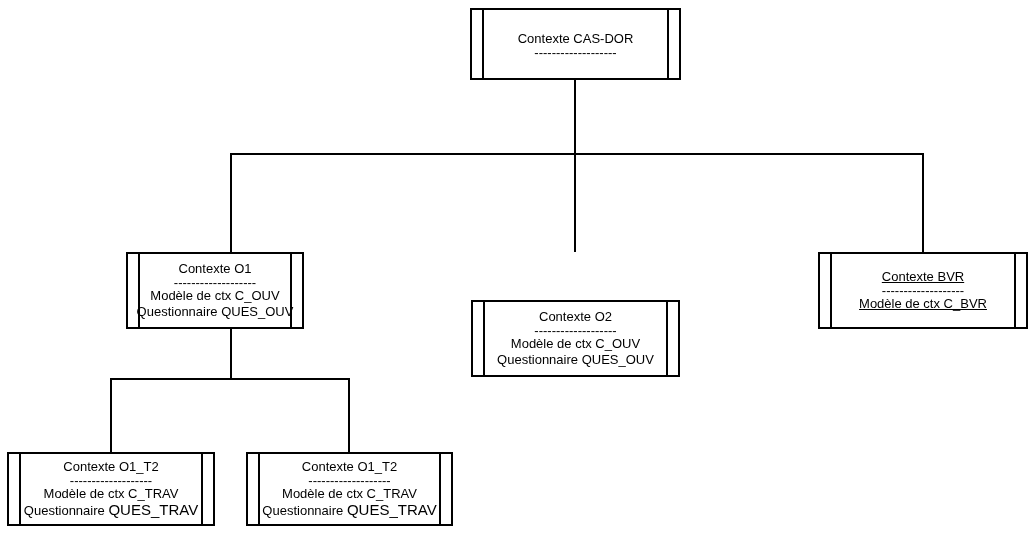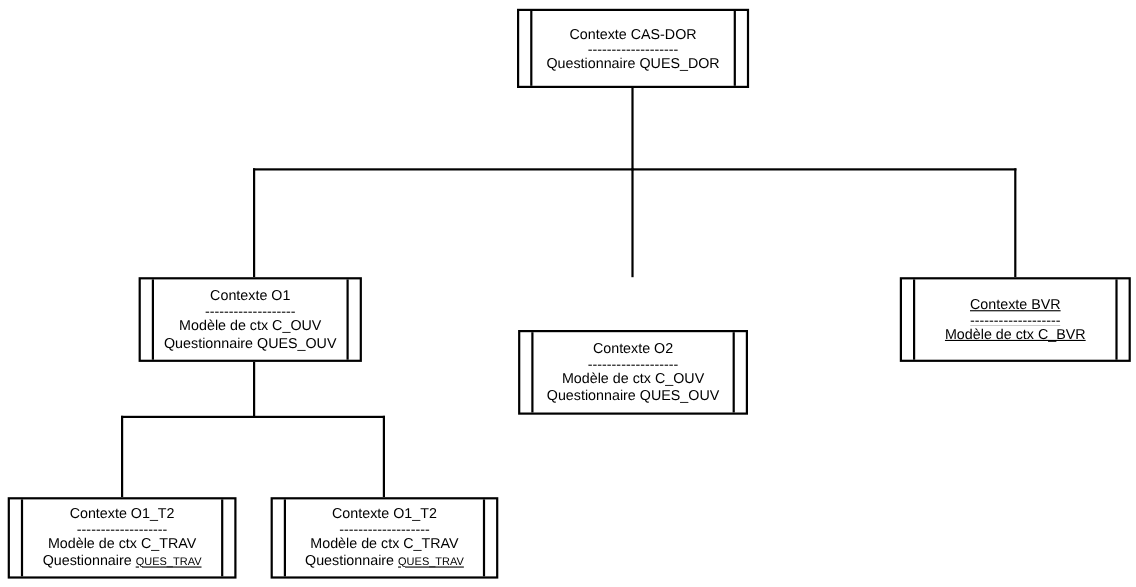--- a/index.html
+++ b/index.html
@@ -39,21 +39,21 @@
     white-space: nowrap;
     text-align: center;
   }
   .node-sep {
     font-size: 13px;
     line-height: 11px;
     white-space: nowrap;
     overflow: hidden;
     max-width: 110px;
   }
-  .q-value-small { font-size: 10px; text-decoration: underline; }
+  .q-value-small { font-size: 15px; }
   .line {
     position: absolute;
     background: #000000;
   }
 </style>
 </head>
 <body>
 
 <div class="canvas">
 
@@ -65,24 +65,23 @@
   <div class="line" style="left:230px; top:329px; width:2px;   height:51px;"></div>
   <div class="line" style="left:110px; top:378px; width:240px; height:2px;"></div>
   <div class="line" style="left:110px; top:378px; width:2px;   height:74px;"></div>
   <div class="line" style="left:348px; top:378px; width:2px;   height:74px;"></div>
 
   <div class="node" style="left:470px; top:8px; width:211px; height:72px;">
     <div class="strip strip-left"></div>
     <div class="strip strip-right"></div>
     <div class="node-title">Contexte CAS-DOR</div>
     <div class="node-sep">-------------------</div>
-    <div class="node-quest"><span>Questionnaire</span> <span>QUES_DOR</span></div>
   </div>
 
-  <div class="node" style="left:126px; top:252px; width:203px; height:77px;">
+  <div class="node" style="left:126px; top:252px; width:178px; height:77px;">
     <div class="strip strip-left"></div>
     <div class="strip strip-right"></div>
     <div class="node-title">Contexte O1</div>
     <div class="node-sep">-------------------</div>
     <div class="node-model">Modèle de ctx C_OUV</div>
     <div class="node-quest"><span>Questionnaire</span> <span>QUES_OUV</span></div>
   </div>
 
   <div class="node" style="left:471px; top:252px; width:209px; height:77px;margin-top:48px;">
     <div class="strip strip-left"></div>

